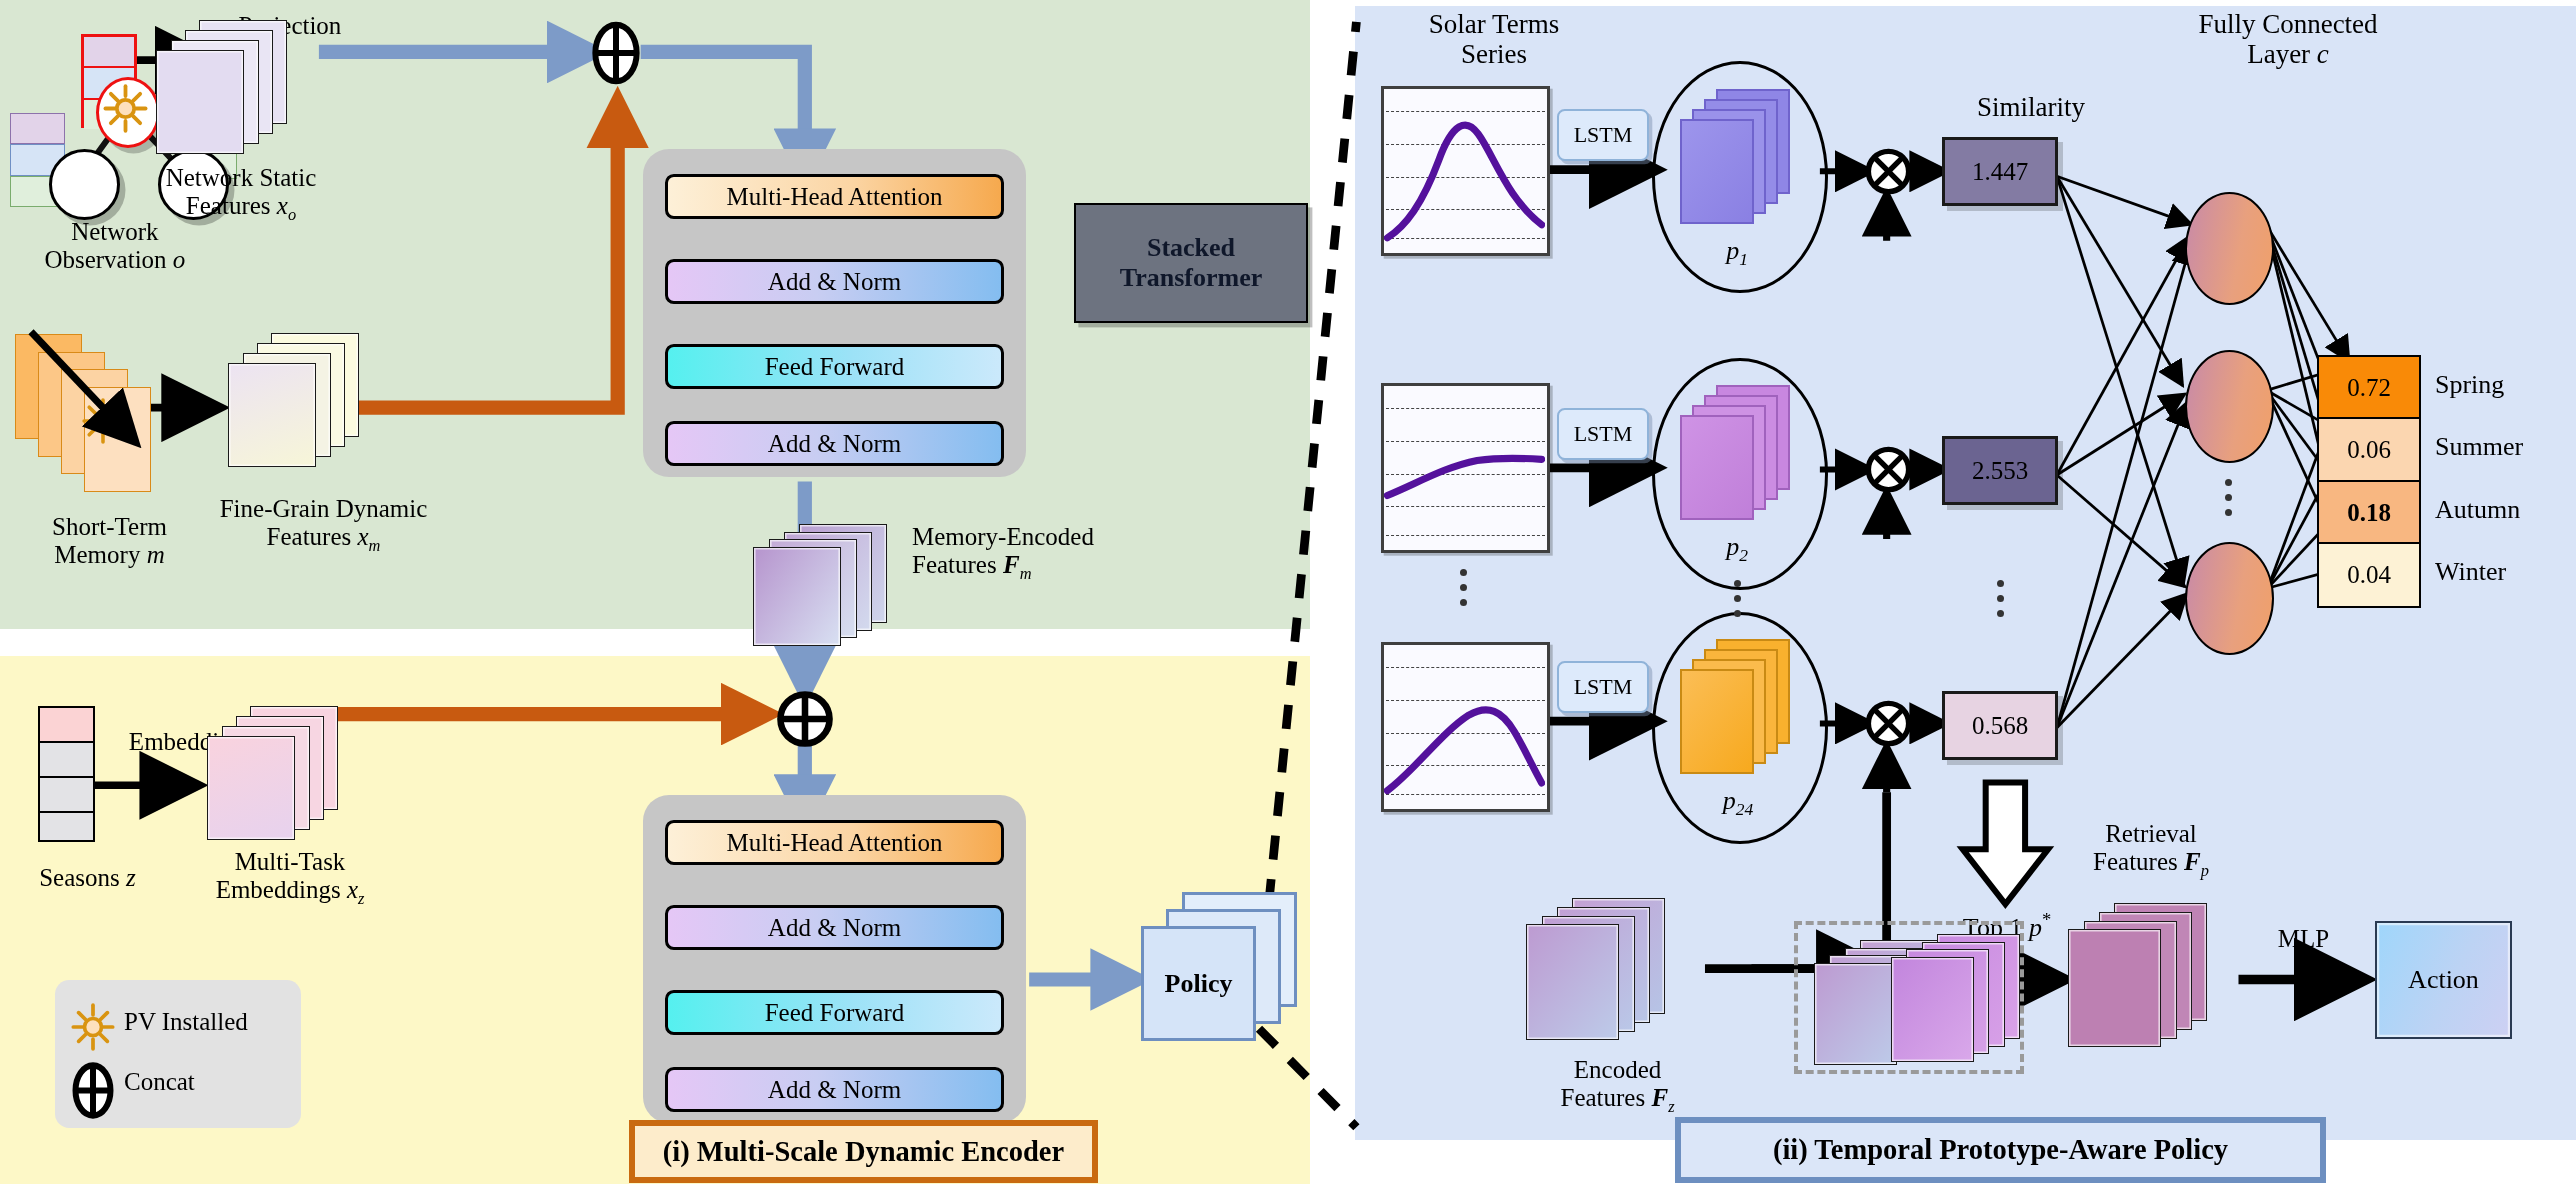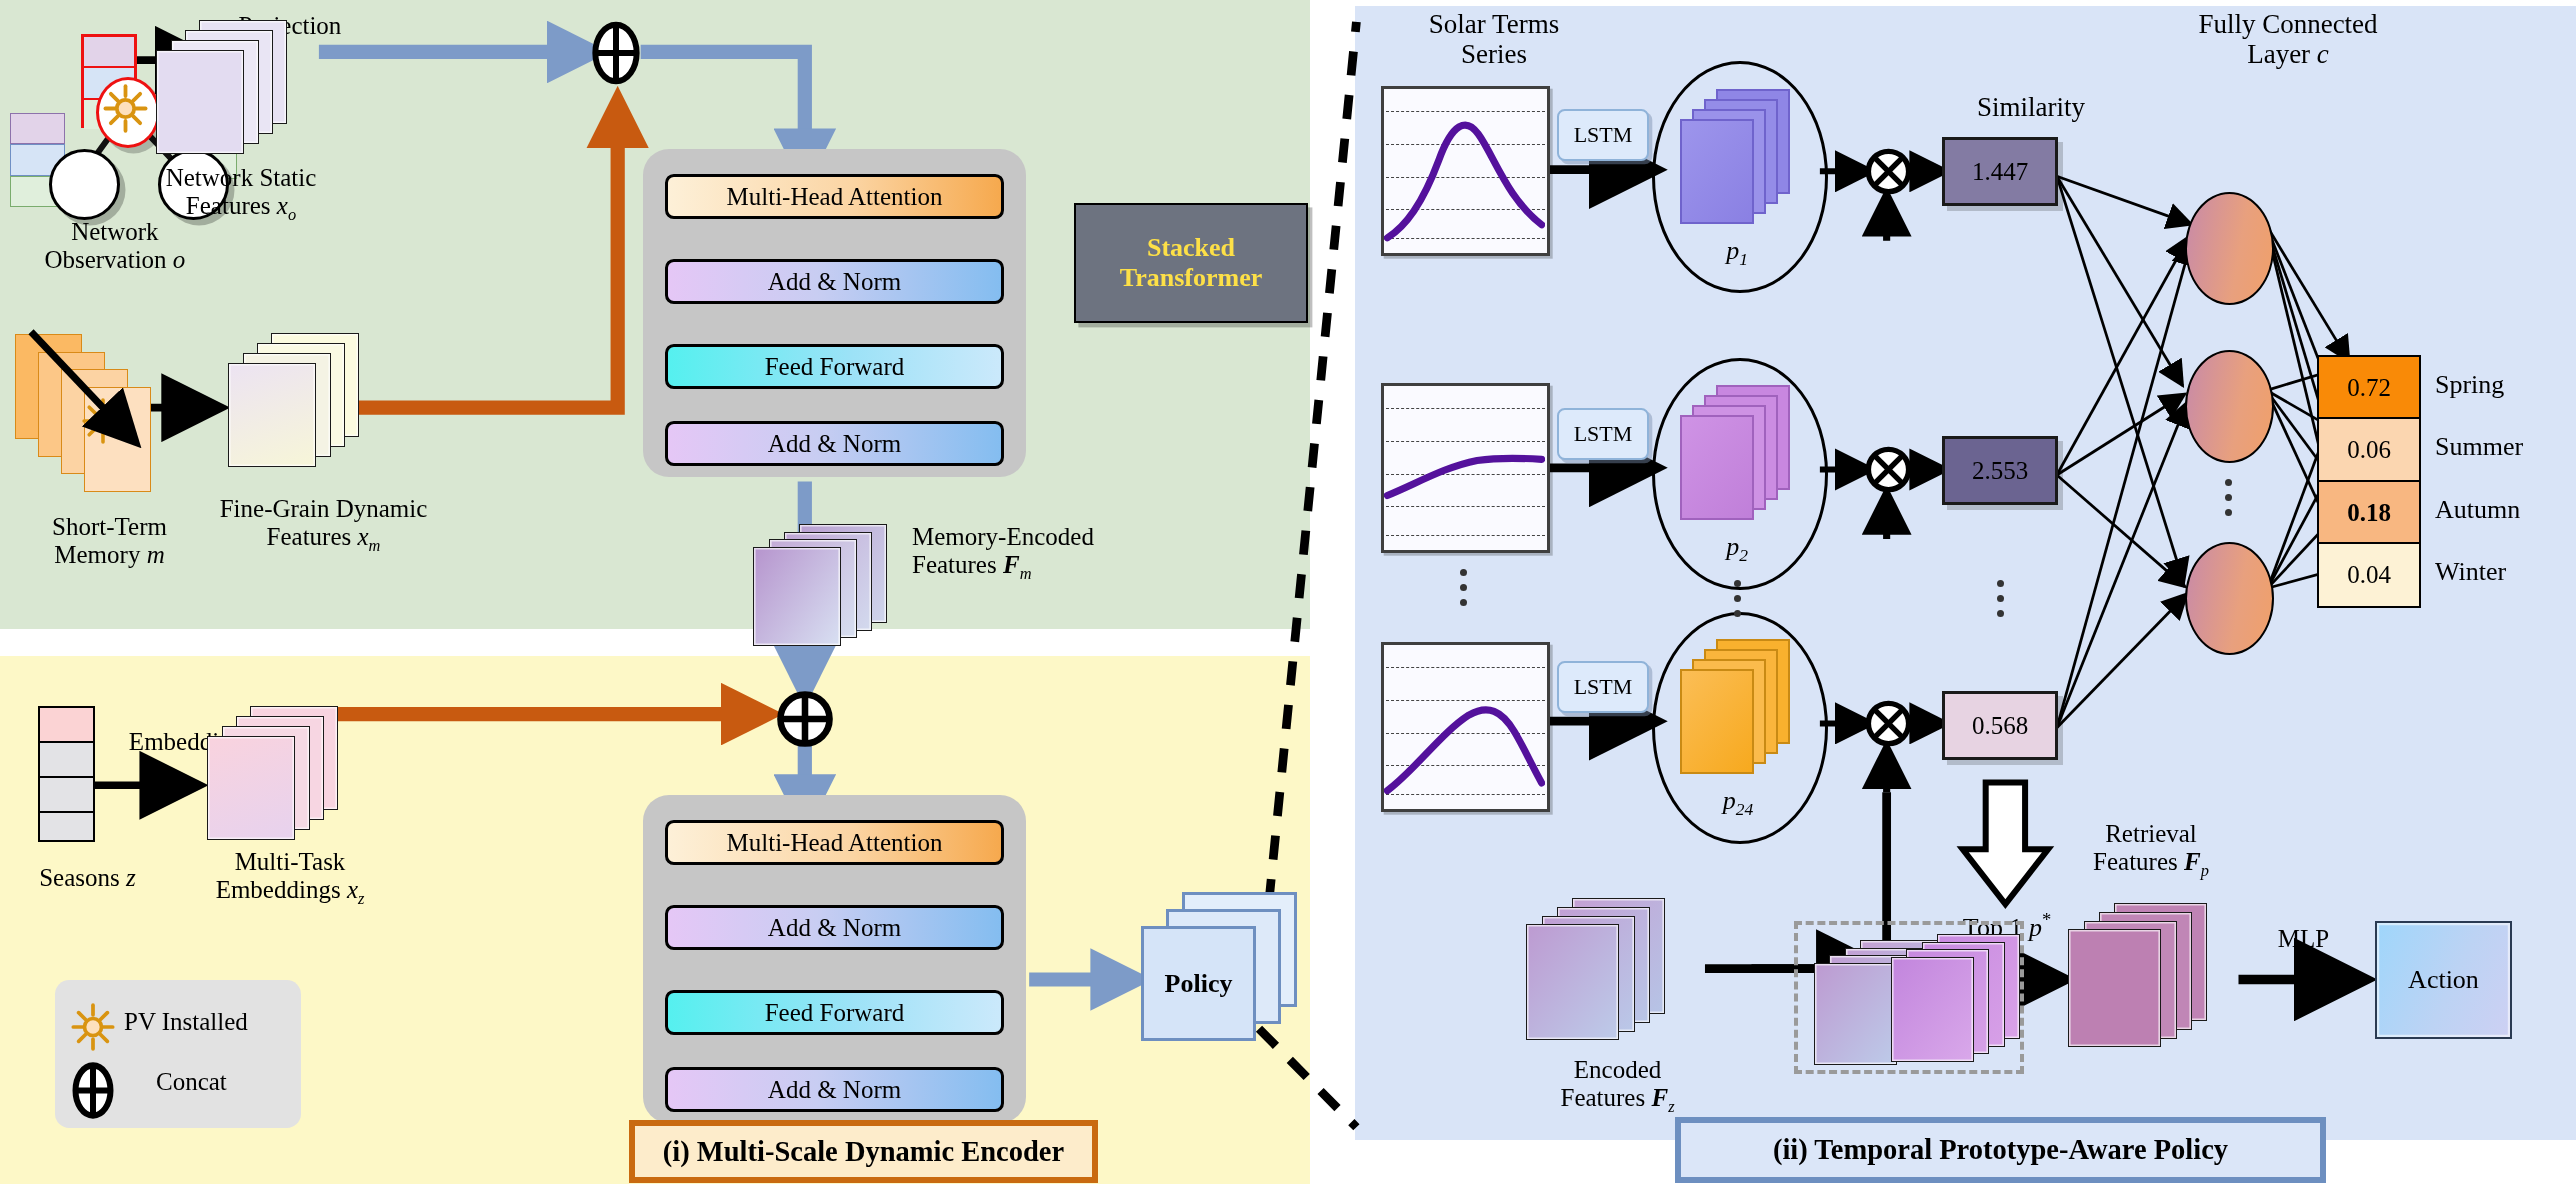--- a/index.html
+++ b/index.html
@@ -20,21 +20,21 @@
 
   
   .tgroup{position:absolute;background:#c6c6c6;border-radius:26px;}
   .tbox{position:absolute;border:3.3px solid #000;border-radius:8.8px;box-sizing:border-box;
         display:flex;align-items:center;justify-content:center;font-size:25px;color:#000;}
   .mha{background:linear-gradient(90deg,#fdf0d8 0%,#fbd5a4 55%,#f6a94e 100%);font-family:Liberation Serif, serif;}
   .addnorm{background:linear-gradient(90deg,#e5c7f6 0%,#c8cdf2 45%,#84bdf0 100%);}
   .ff{background:linear-gradient(90deg,#55f0ef 0%,#9ce2f7 55%,#cbe9fb 100%);}
 
   .stacked-t{position:absolute;background:#6d7380;border:2.7px solid #000;
-             color:#fde047;font-weight:bold;font-size:26px;display:flex;align-items:center;
+             color:#0f172a;font-weight:bold;font-size:26px;display:flex;align-items:center;
              justify-content:center;text-align:center;line-height:1.15;
              box-shadow:4.4px 4.4px 0 rgba(0,0,0,.25);}
 
   .legendbox{position:absolute;background:#e2e2e2;border-radius:14.2px;}
 
   .titlebox{position:absolute;display:flex;align-items:center;justify-content:center;
             font-weight:bold;font-size:28.5px;text-align:center;box-sizing:border-box;}
   .titlebox.orange{background:#fdeccb;border:6px solid #c96a10;}
   .titlebox.blue{background:#dbe6f8;border:6px solid #6d8fc0;}
 
@@ -444,21 +444,21 @@
   </svg>
   <div class="lbl" style="left:124px;top:1008px;width:175px;font-size:25px;text-align:left;">PV Installed</div>
 
   <div class="abs" style="left:71px;top:1061px;width:44px;height:59px;">
     <svg width="44" height="59" viewBox="0 0 80 108">
       <ellipse cx="40" cy="54" rx="32" ry="46" fill="#fff" stroke="#000" stroke-width="11"></ellipse>
       <line x1="8" y1="54" x2="72" y2="54" stroke="#000" stroke-width="11"></line>
       <line x1="40" y1="10" x2="40" y2="98" stroke="#000" stroke-width="11"></line>
     </svg>
   </div>
-  <div class="lbl" style="left:124px;top:1068px;width:175px;font-size:25px;text-align:left;margin-left:32px;">Concat</div>
+  <div class="lbl" style="left:124px;top:1068px;width:175px;font-size:25px;text-align:left;">Concat</div>
 
   <div class="titlebox orange" style="left:629px;top:1120px;width:469px;height:63px;">(i) Multi-Scale Dynamic Encoder</div>
 
   <div class="lbl" style="left:1368px;top:8.8px;width:252px;font-size:27px;">
     <span>Solar Terms</span><br>
     <span>Series</span>
   </div>
   <div class="lbl" style="left:2124px;top:8.8px;width:328px;font-size:27px;">
     <span>Fully Connected</span><br>
     <span>Layer</span>

